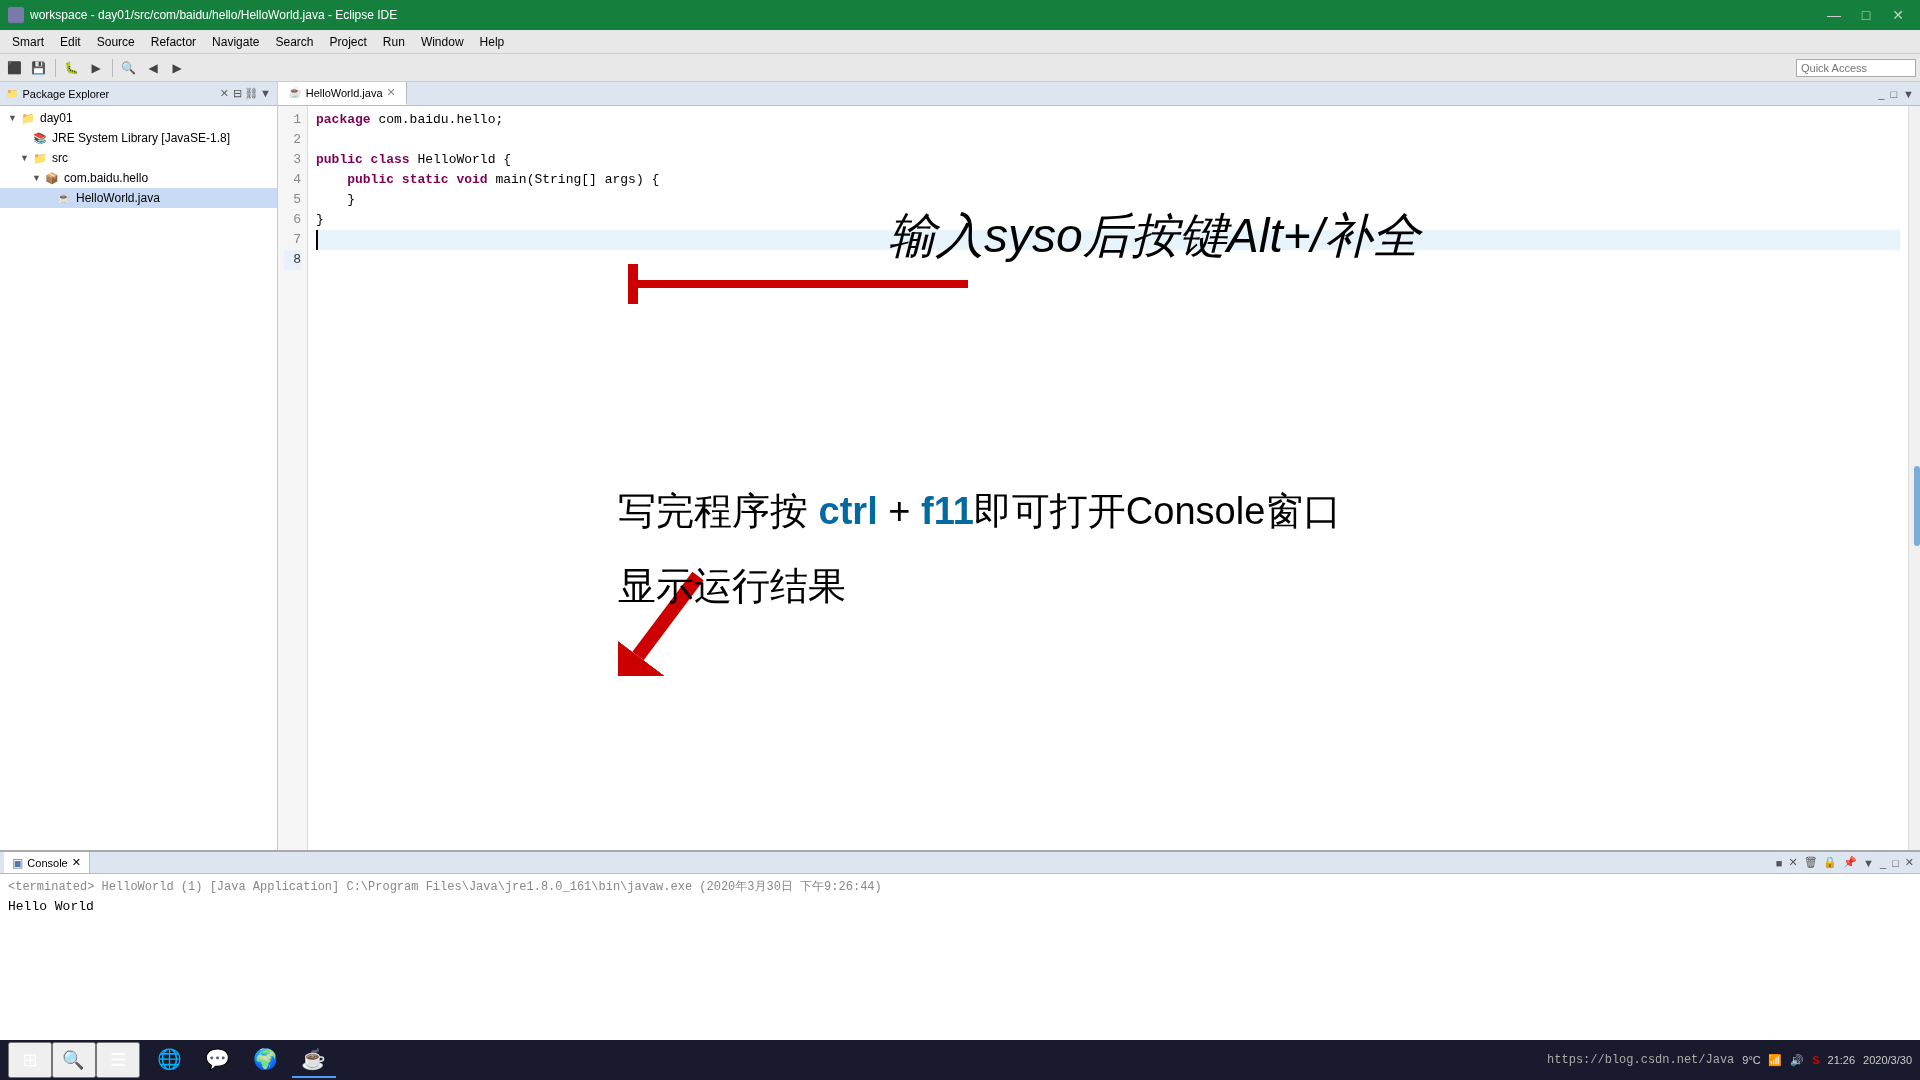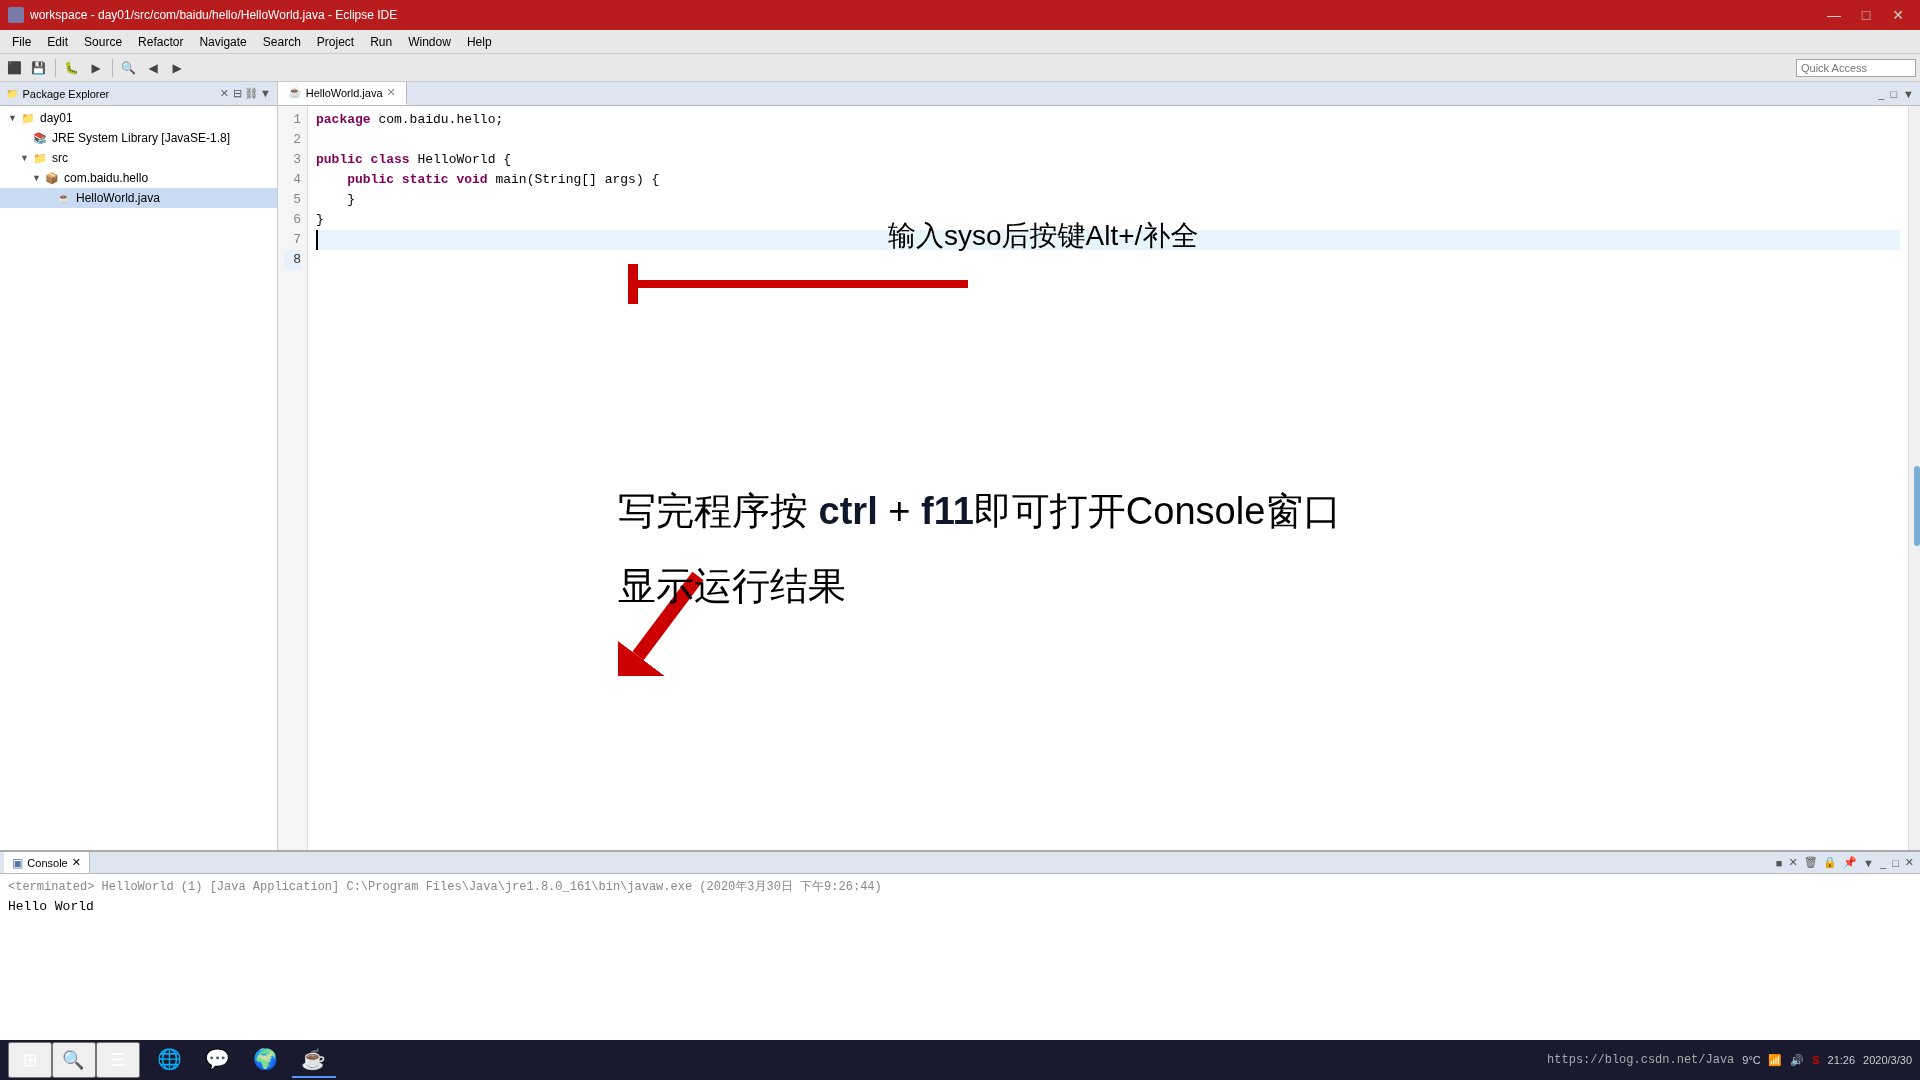--- a/index.html
+++ b/index.html
@@ -1,20 +1,20 @@
 <!DOCTYPE html>
 <html><head>
   <meta charset="utf-8">
   <style>
     * { margin: 0; padding: 0; box-sizing: border-box; }
     body { width: 1920px; height: 1080px; overflow: hidden; font-family: 'Segoe UI', Arial, sans-serif; background: #f0f0f0; }
 
     
     #title-bar {
-      background: #b91c1c;
+      background: #15803d;
       color: #fff;
       height: 30px;
       display: flex;
       align-items: center;
       padding: 0 8px;
       font-size: 12px;
       justify-content: space-between;
     }
     #title-bar .title-left { display: flex; align-items: center; gap: 6px; }
     #title-bar .title-icon { width: 16px; height: 16px; background: #7a7aaa; border-radius: 2px; }
@@ -215,44 +215,45 @@
     
     #annotation-overlay {
       position: absolute;
       top: 0; left: 0; right: 0; bottom: 0;
       pointer-events: none;
     }
     .annotation-syso {
       position: absolute;
       top: 120px;
       left: 580px;
-      font-size: 28px;
+      font-size: 48px;
       color: #000;
       font-family: 'SimHei', Arial, sans-serif;
       white-space: nowrap;
+      font-style: italic;
     }
     .annotation-ctrl {
       position: absolute;
       top: 395px;
       left: 310px;
       font-size: 38px;
       color: #000;
       font-family: 'SimHei', Arial, sans-serif;
       white-space: nowrap;
     }
     .annotation-result {
       position: absolute;
       top: 470px;
       left: 310px;
       font-size: 38px;
       color: #000;
       font-family: 'SimHei', Arial, sans-serif;
       white-space: nowrap;
     }
-    .red-text { color: #0f172a; margin-top: 28px; }
+    .red-text { color: #0369a1; margin-top: 28px; }
 
     
     #editor-scrollbar {
       width: 12px;
       background: #f0f0f0;
       border-left: 1px solid #ddd;
     }
 
     
     #bottom-panel {
@@ -360,21 +361,21 @@
     <span>workspace - day01/src/com/baidu/hello/HelloWorld.java - Eclipse IDE</span>
   </div>
   <div class="title-controls">
     <span>—</span>
     <span>□</span>
     <span>✕</span>
   </div>
 </div>
 
 <div id="menu-bar">
-  <span class="menu-item">File</span>
+  <span class="menu-item">Smart</span>
   <span class="menu-item">Edit</span>
   <span class="menu-item">Source</span>
   <span class="menu-item">Refactor</span>
   <span class="menu-item">Navigate</span>
   <span class="menu-item">Search</span>
   <span class="menu-item">Project</span>
   <span class="menu-item">Run</span>
   <span class="menu-item">Window</span>
   <span class="menu-item">Help</span>
 </div>

